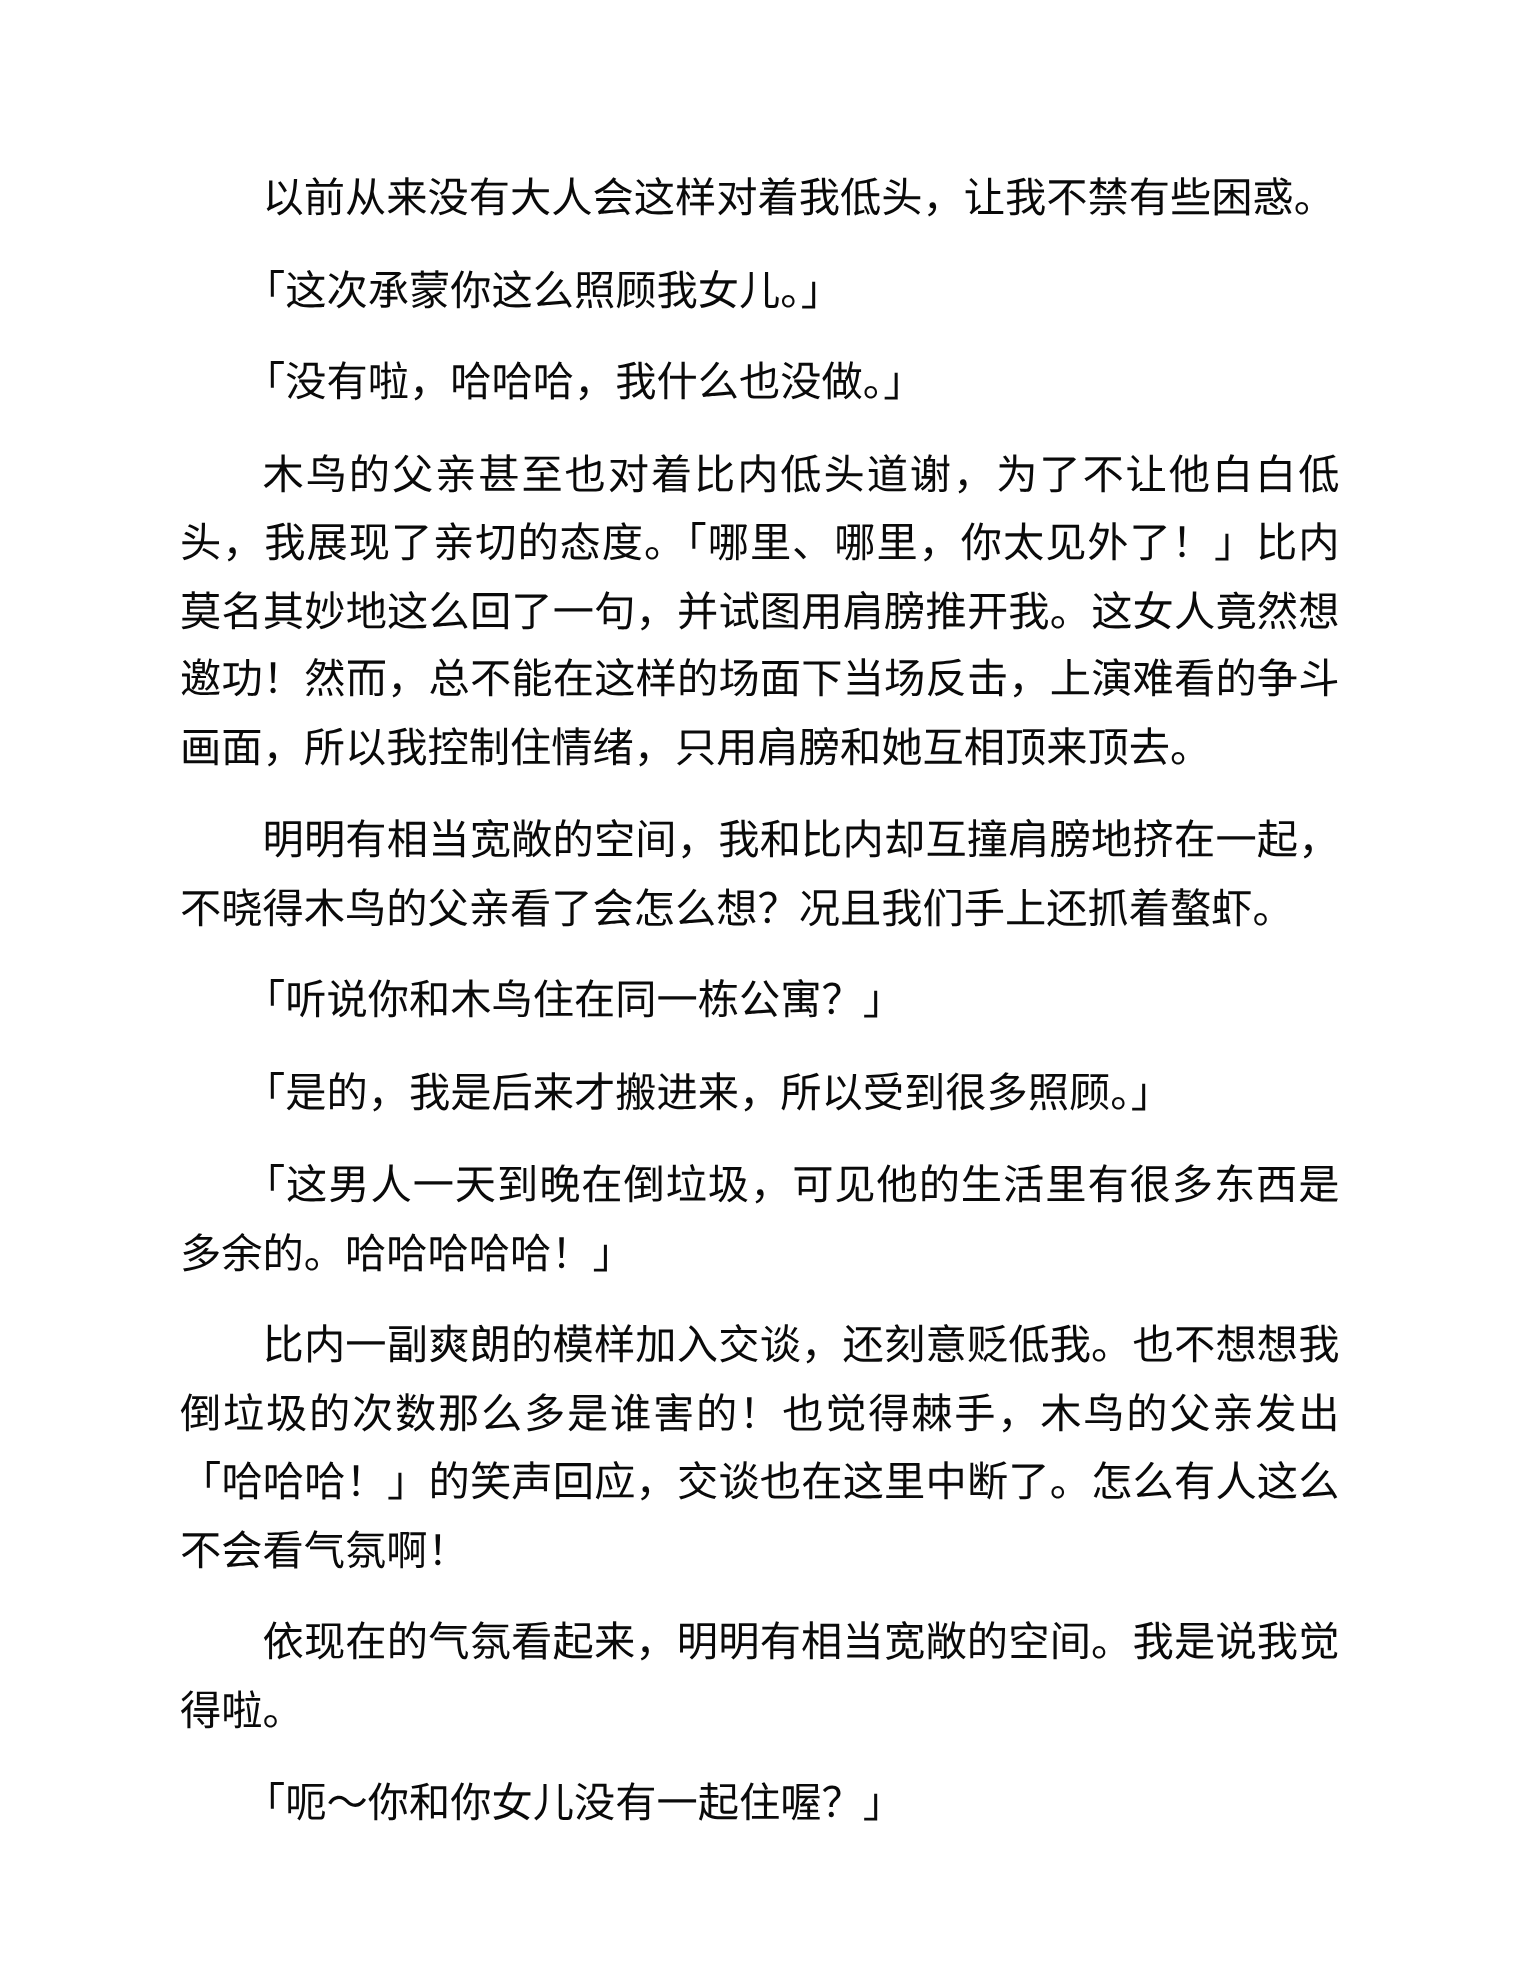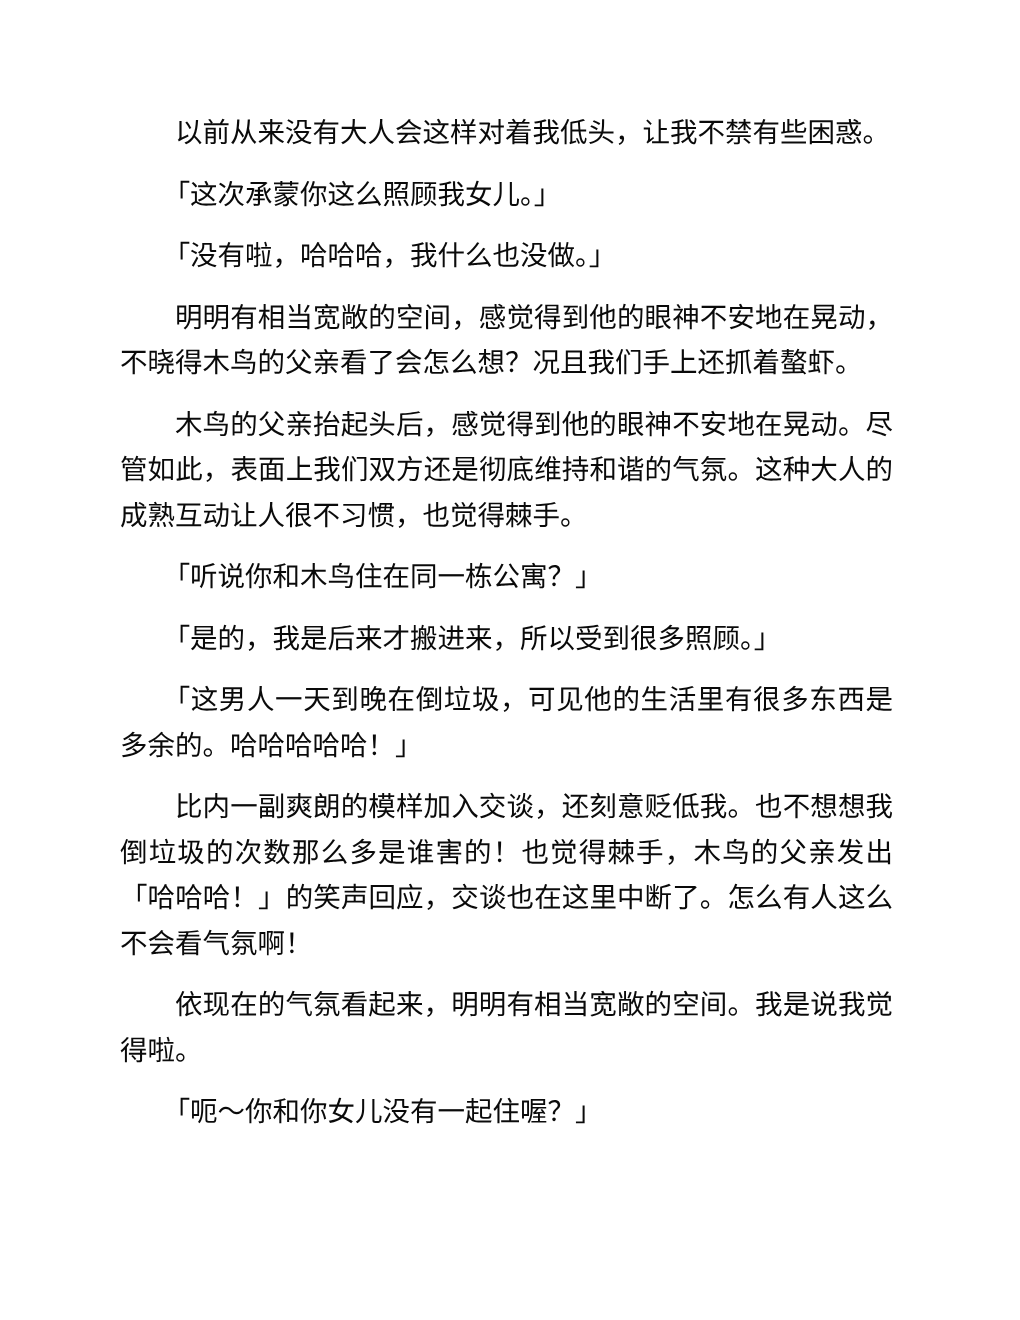--- a/index.html
+++ b/index.html
@@ -52,24 +52,24 @@
 
 <div class="page">
   <div class="body-text">
 
     <p class="para">以前从来没有大人会这样对着我低头，让我不禁有些困惑。</p>
 
     <p class="para dialogue">「这次承蒙你这么照顾我女儿。」</p>
 
     <p class="para dialogue">「没有啦，哈哈哈，我什么也没做。」</p>
 
+    <p class="para">木鸟的父亲甚至也对着比内低头道谢，为了不让他白白低头，我展现了亲切的态度。「哪里、哪里，你太见外了！」比内莫名其妙地这么回了一句，并试图用肩膀推开我。这女人竟然想邀功！然而，总不能在这样的场面下当场反击，上演难看的争斗画面，所以我控制住情绪，只用肩膀和她互相顶来顶去。</p>
 
-    <p class="para">明明有相当宽敞的空间，感觉得到他的眼神不安地在晃动，不晓得木鸟的父亲看了会怎么想？况且我们手上还抓着螯虾。</p>
+    <p class="para">明明有相当宽敞的空间，我和比内却互撞肩膀地挤在一起，不晓得木鸟的父亲看了会怎么想？况且我们手上还抓着螯虾。</p>
 
-    <p class="para">木鸟的父亲抬起头后，感觉得到他的眼神不安地在晃动。尽管如此，表面上我们双方还是彻底维持和谐的气氛。这种大人的成熟互动让人很不习惯，也觉得棘手。</p>
 
     <p class="para dialogue">「听说你和木鸟住在同一栋公寓？」</p>
 
     <p class="para dialogue">「是的，我是后来才搬进来，所以受到很多照顾。」</p>
 
 
     <p class="para dialogue">「这男人一天到晚在倒垃圾，可见他的生活里有很多东西是多余的。哈哈哈哈哈！」</p>
 
     <p class="para">比内一副爽朗的模样加入交谈，还刻意贬低我。也不想想我倒垃圾的次数那么多是谁害的！也觉得棘手，木鸟的父亲发出「哈哈哈！」的笑声回应，交谈也在这里中断了。怎么有人这么不会看气氛啊！</p>
 

